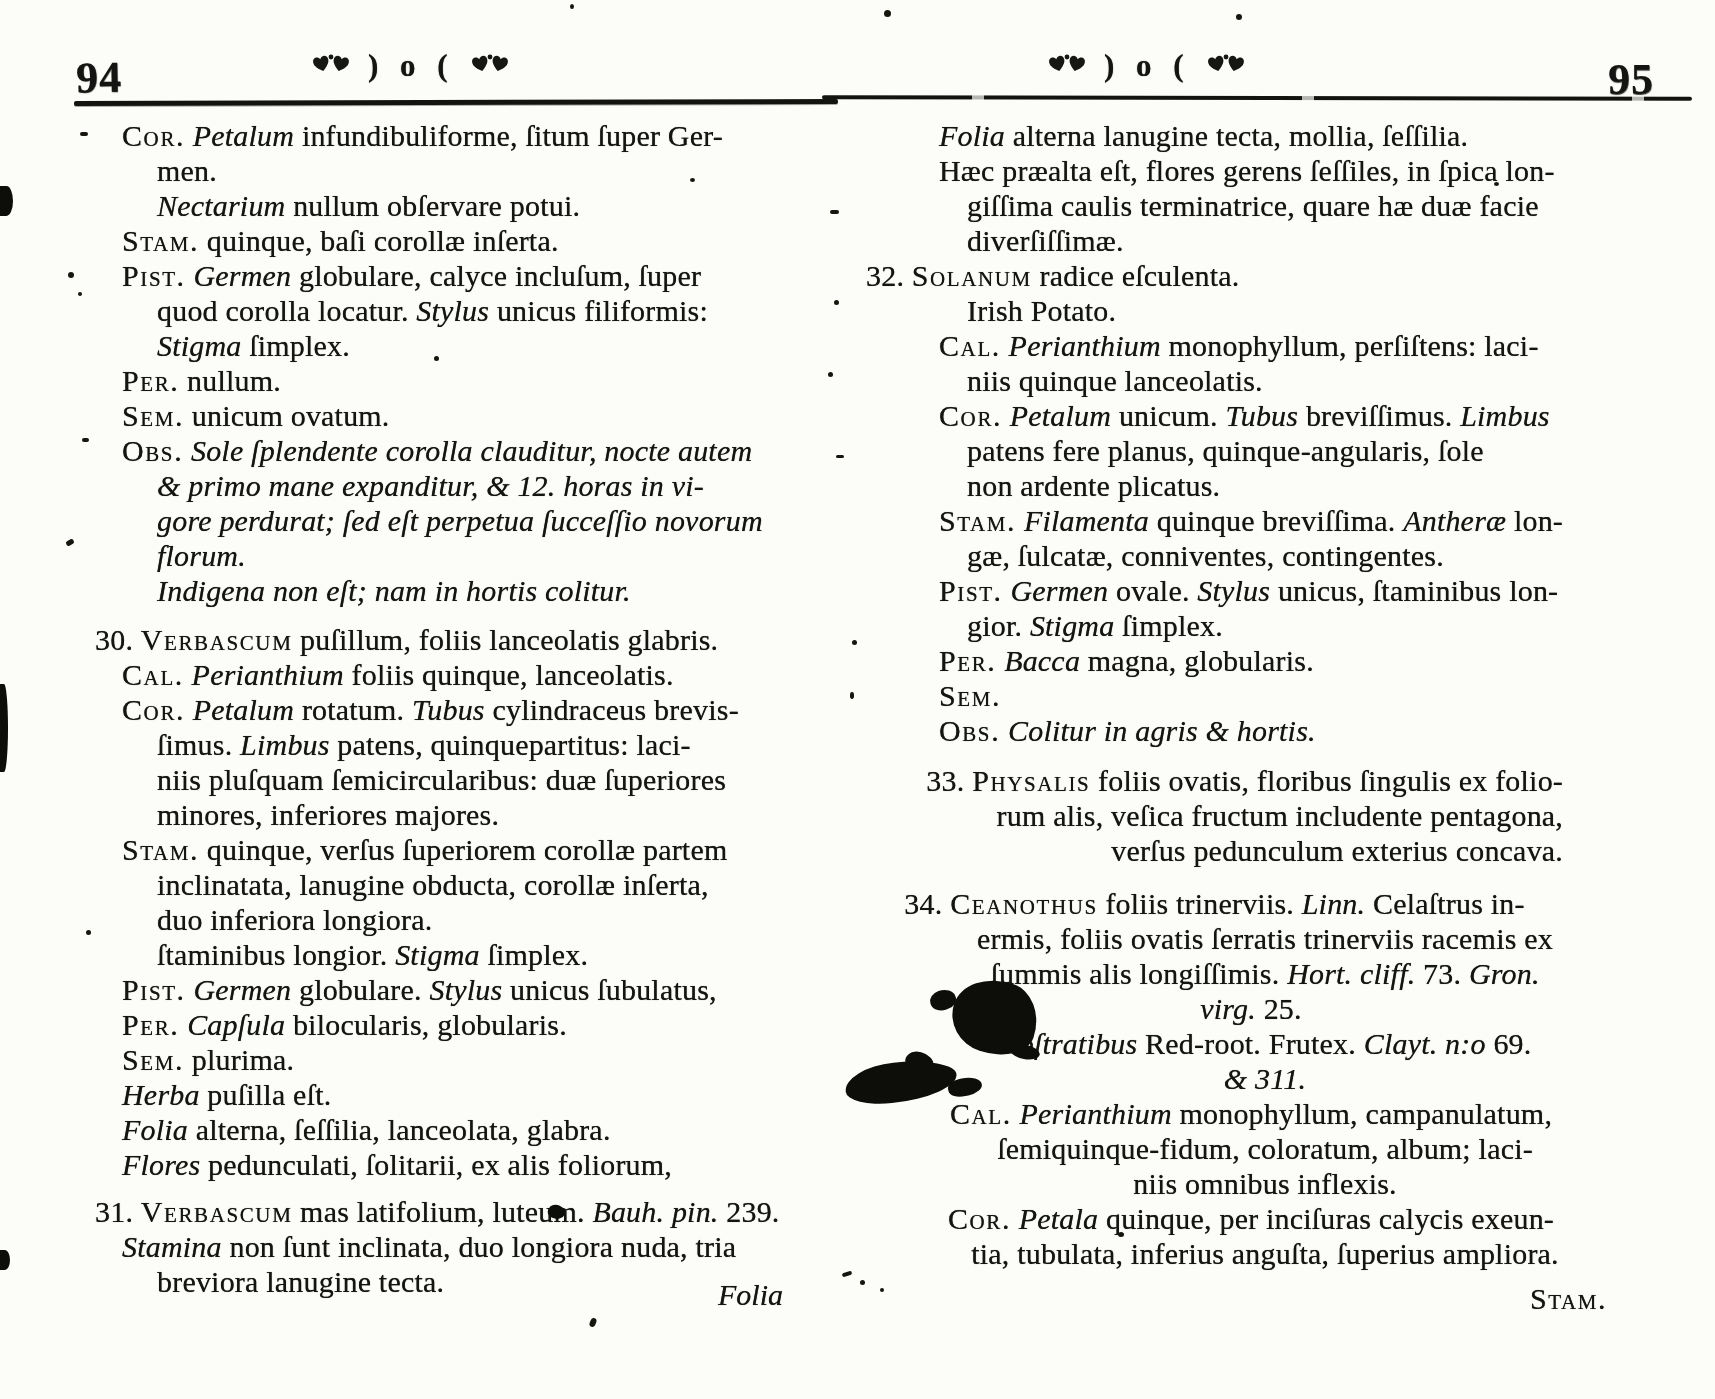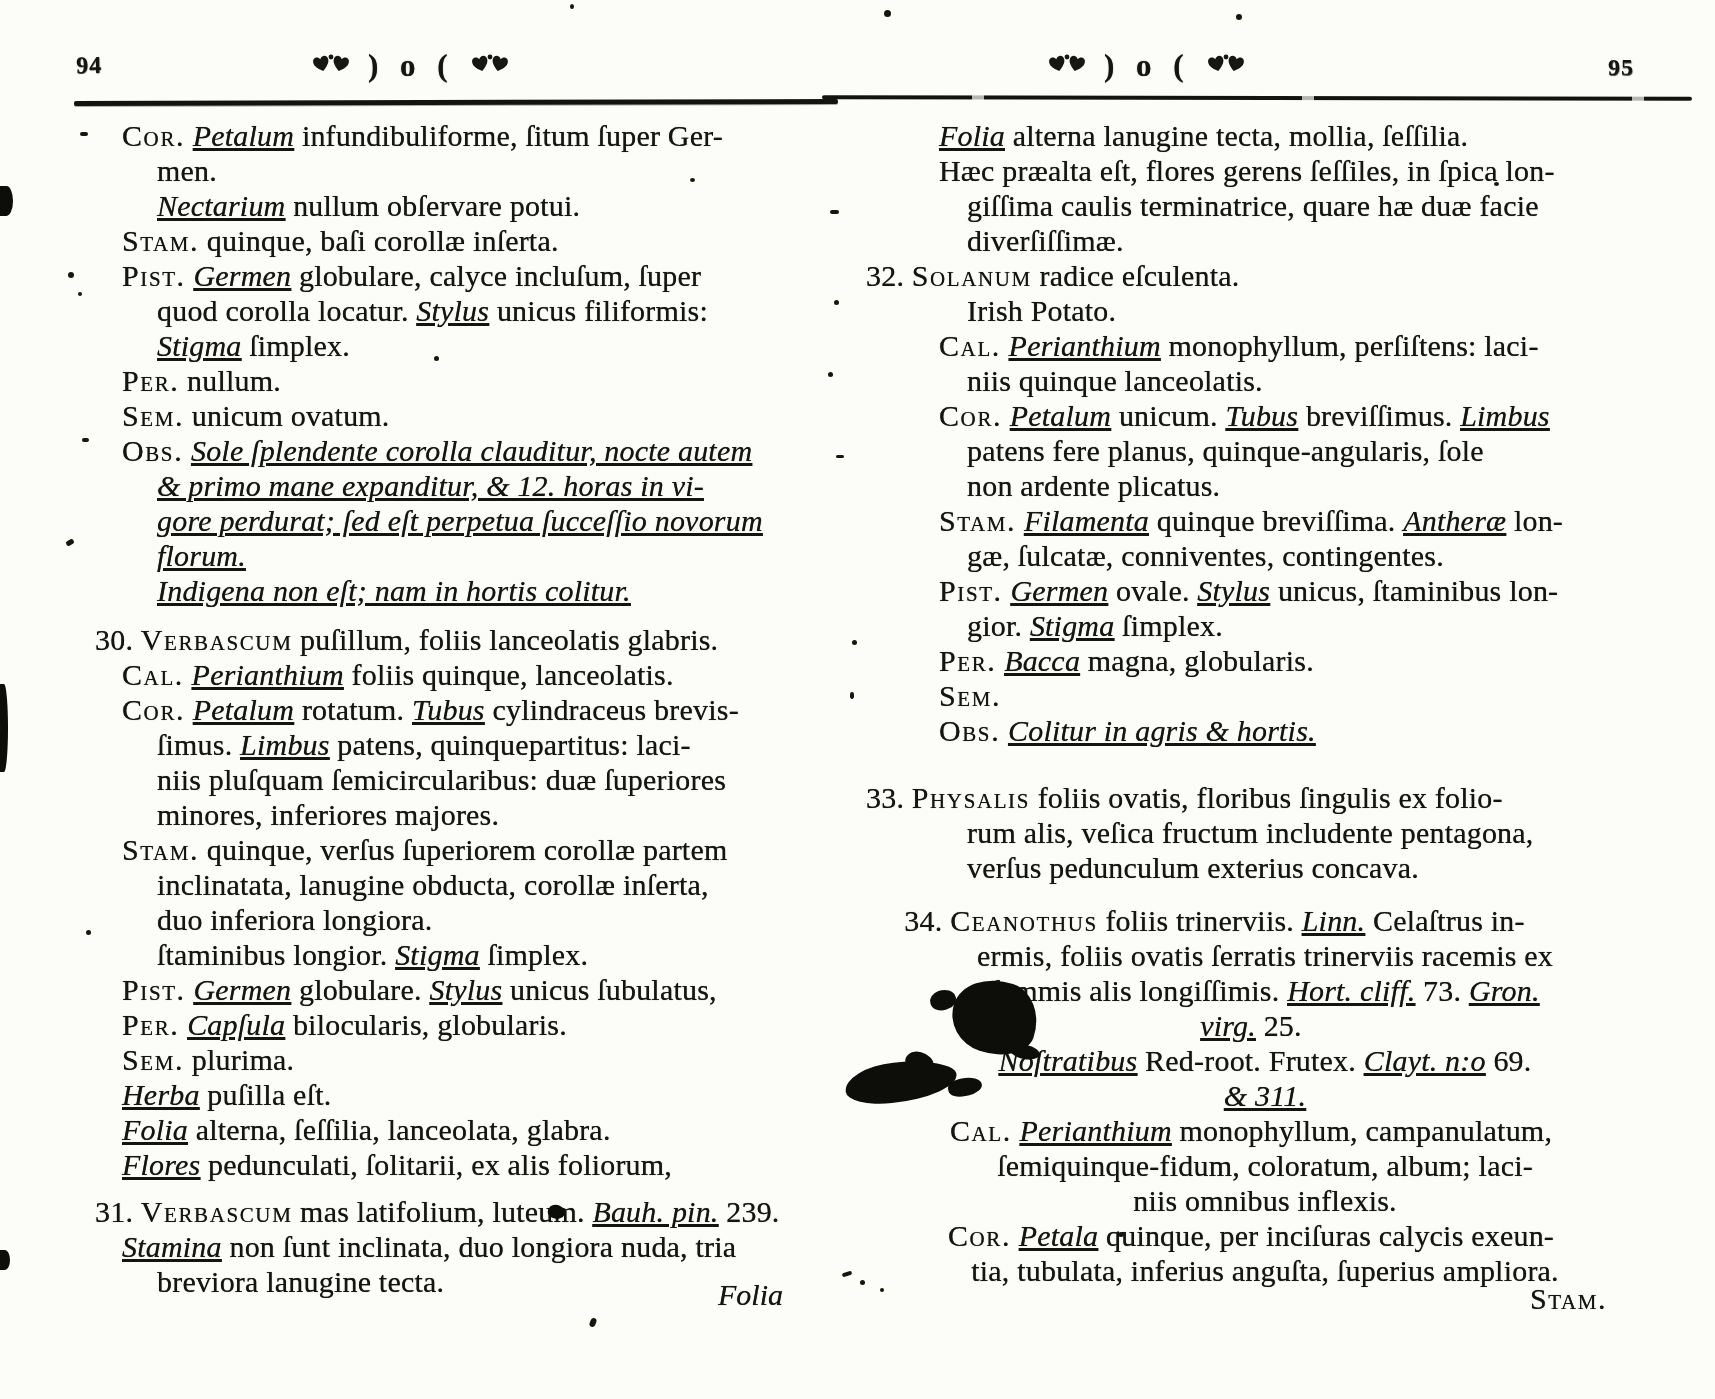--- a/index.html
+++ b/index.html
@@ -7,21 +7,21 @@
     position:relative; width:1715px; height:1399px;
     background:#fcfcf9; overflow:hidden;
     font-family:"Liberation Serif","DejaVu Serif",serif;
     color:#141412;
   }
   .page{position:absolute; top:0; height:100%;}
   .page-left{left:60px; width:790px;}
   .page-right{left:850px; width:865px;}
 
   .pagenum{
-    position:absolute; font-size:24px; font-weight:bold;
+    position:absolute; font-size:44px; font-weight:bold;
     letter-spacing:1px; text-shadow:0.6px 0.5px 0.9px rgba(10,10,10,.75);
   }
   .pagenum-left{left:16px; top:52px; transform:rotate(-1deg);}
   .pagenum-right{left:758px; top:54px;}
 
   .ornament{
     position:absolute; top:48px; display:flex; align-items:center; gap:16px;
     text-shadow:0 0 1px rgba(10,10,10,.8);
   }
   .ornament-left{left:252px;}
@@ -38,21 +38,21 @@
 
   .textblock{position:absolute; top:118px; text-shadow:0 0 0.7px rgba(12,12,10,.8);}
   .textblock-left{left:35px;}
   .textblock-right{left:16px;}
 
   .line{font-size:30px; line-height:35px; height:35px; white-space:nowrap; letter-spacing:0.2px;}
   .page-left  .ind1{margin-left:27px;}
   .page-left  .ind2{margin-left:62px;}
   .page-right .ind1{margin-left:73px;}
   .page-right .ind2{margin-left:101px;}
-  .seg-i{font-style:italic;text-decoration:underline;}
+  .seg-i{font-style:italic;}
   .seg-sc{font-variant:small-caps; letter-spacing:1.6px;}
 
   .catchword{position:absolute; font-size:30px; text-shadow:0 0 0.7px rgba(12,12,10,.8);}
   .catchword-left{left:658px; top:1278px; font-style:italic;}
   .catchword-right{left:680px; top:1282px; font-variant:small-caps; letter-spacing:1.6px;}
 
   .mark{position:absolute; background:#16160f; border-radius:50%;}
   .blot{position:absolute; background:#0d0d0a;}
 </style>
 </head>
@@ -160,21 +160,21 @@
           <div class="line ind2"><span class="seg-r">patens fere planus, quinque-angularis, ſole</span></div>
           <div class="line ind2"><span class="seg-r">non ardente plicatus.</span></div>
           <div class="line ind1"><span class="seg-sc">Stam.</span><span class="seg-r"> </span><span class="seg-i">Filamenta</span><span class="seg-r"> quinque breviſſima. </span><span class="seg-i">Antheræ</span><span class="seg-r"> lon-</span></div>
           <div class="line ind2"><span class="seg-r">gæ, ſulcatæ, conniventes, contingentes.</span></div>
           <div class="line ind1"><span class="seg-sc">Pist.</span><span class="seg-r"> </span><span class="seg-i">Germen</span><span class="seg-r"> ovale. </span><span class="seg-i">Stylus</span><span class="seg-r"> unicus, ſtaminibus lon-</span></div>
           <div class="line ind2"><span class="seg-r">gior. </span><span class="seg-i">Stigma</span><span class="seg-r"> ſimplex.</span></div>
           <div class="line ind1"><span class="seg-sc">Per.</span><span class="seg-r"> </span><span class="seg-i">Bacca</span><span class="seg-r"> magna, globularis.</span></div>
           <div class="line ind1"><span class="seg-sc">Sem.</span></div>
           <div class="line ind1"><span class="seg-sc">Obs.</span><span class="seg-r"> </span><span class="seg-i">Colitur in agris &amp; hortis.</span></div>
         </div>
-        <div class="block" style="margin-top: 32px;">
+        <div class="block" style="margin-top: 15px; text-align: right;">
           <div class="line ind0"><span class="seg-r">33. </span><span class="seg-sc">Physalis</span><span class="seg-r"> foliis ovatis, floribus ſingulis ex folio-</span></div>
           <div class="line ind2"><span class="seg-r">rum alis, veſica fructum includente pentagona,</span></div>
           <div class="line ind2"><span class="seg-r">verſus pedunculum exterius concava.</span></div>
         </div>
         <div class="block" style="margin-top: 18px; text-align: center;">
           <div class="line ind0"><span class="seg-r">34. </span><span class="seg-sc">Ceanothus</span><span class="seg-r"> foliis trinerviis. </span><span class="seg-i">Linn.</span><span class="seg-r"> Celaſtrus in-</span></div>
           <div class="line ind2"><span class="seg-r">ermis, foliis ovatis ſerratis trinerviis racemis ex</span></div>
           <div class="line ind2"><span class="seg-r">ſummis alis longiſſimis. </span><span class="seg-i">Hort. cliff.</span><span class="seg-r"> 73. </span><span class="seg-i">Gron.</span></div>
           <div class="line ind1"><span class="seg-i">virg.</span><span class="seg-r"> 25.</span></div>
           <div class="line ind2"><span class="seg-i">Noſtratibus</span><span class="seg-r"> Red-root. Frutex. </span><span class="seg-i">Clayt. n:o</span><span class="seg-r"> 69.</span></div>

